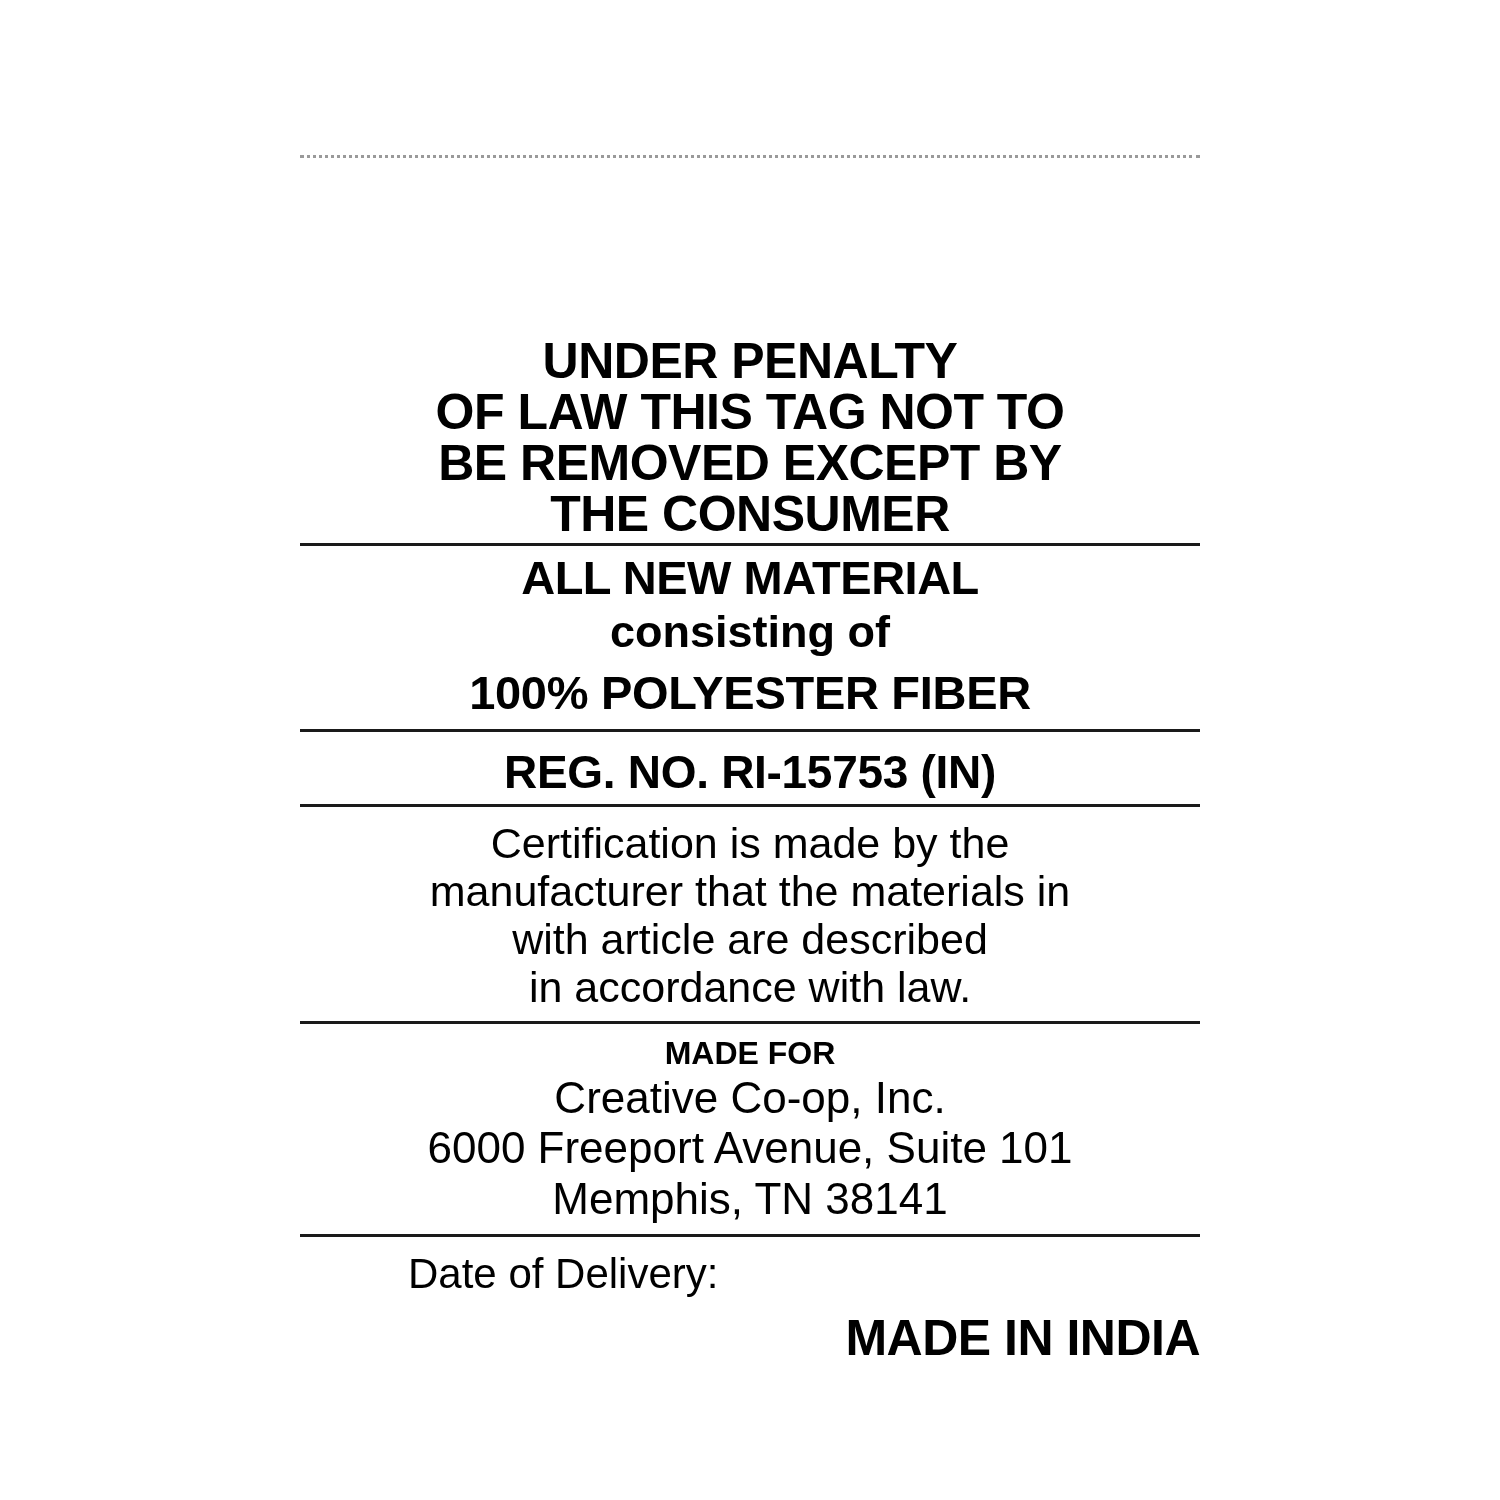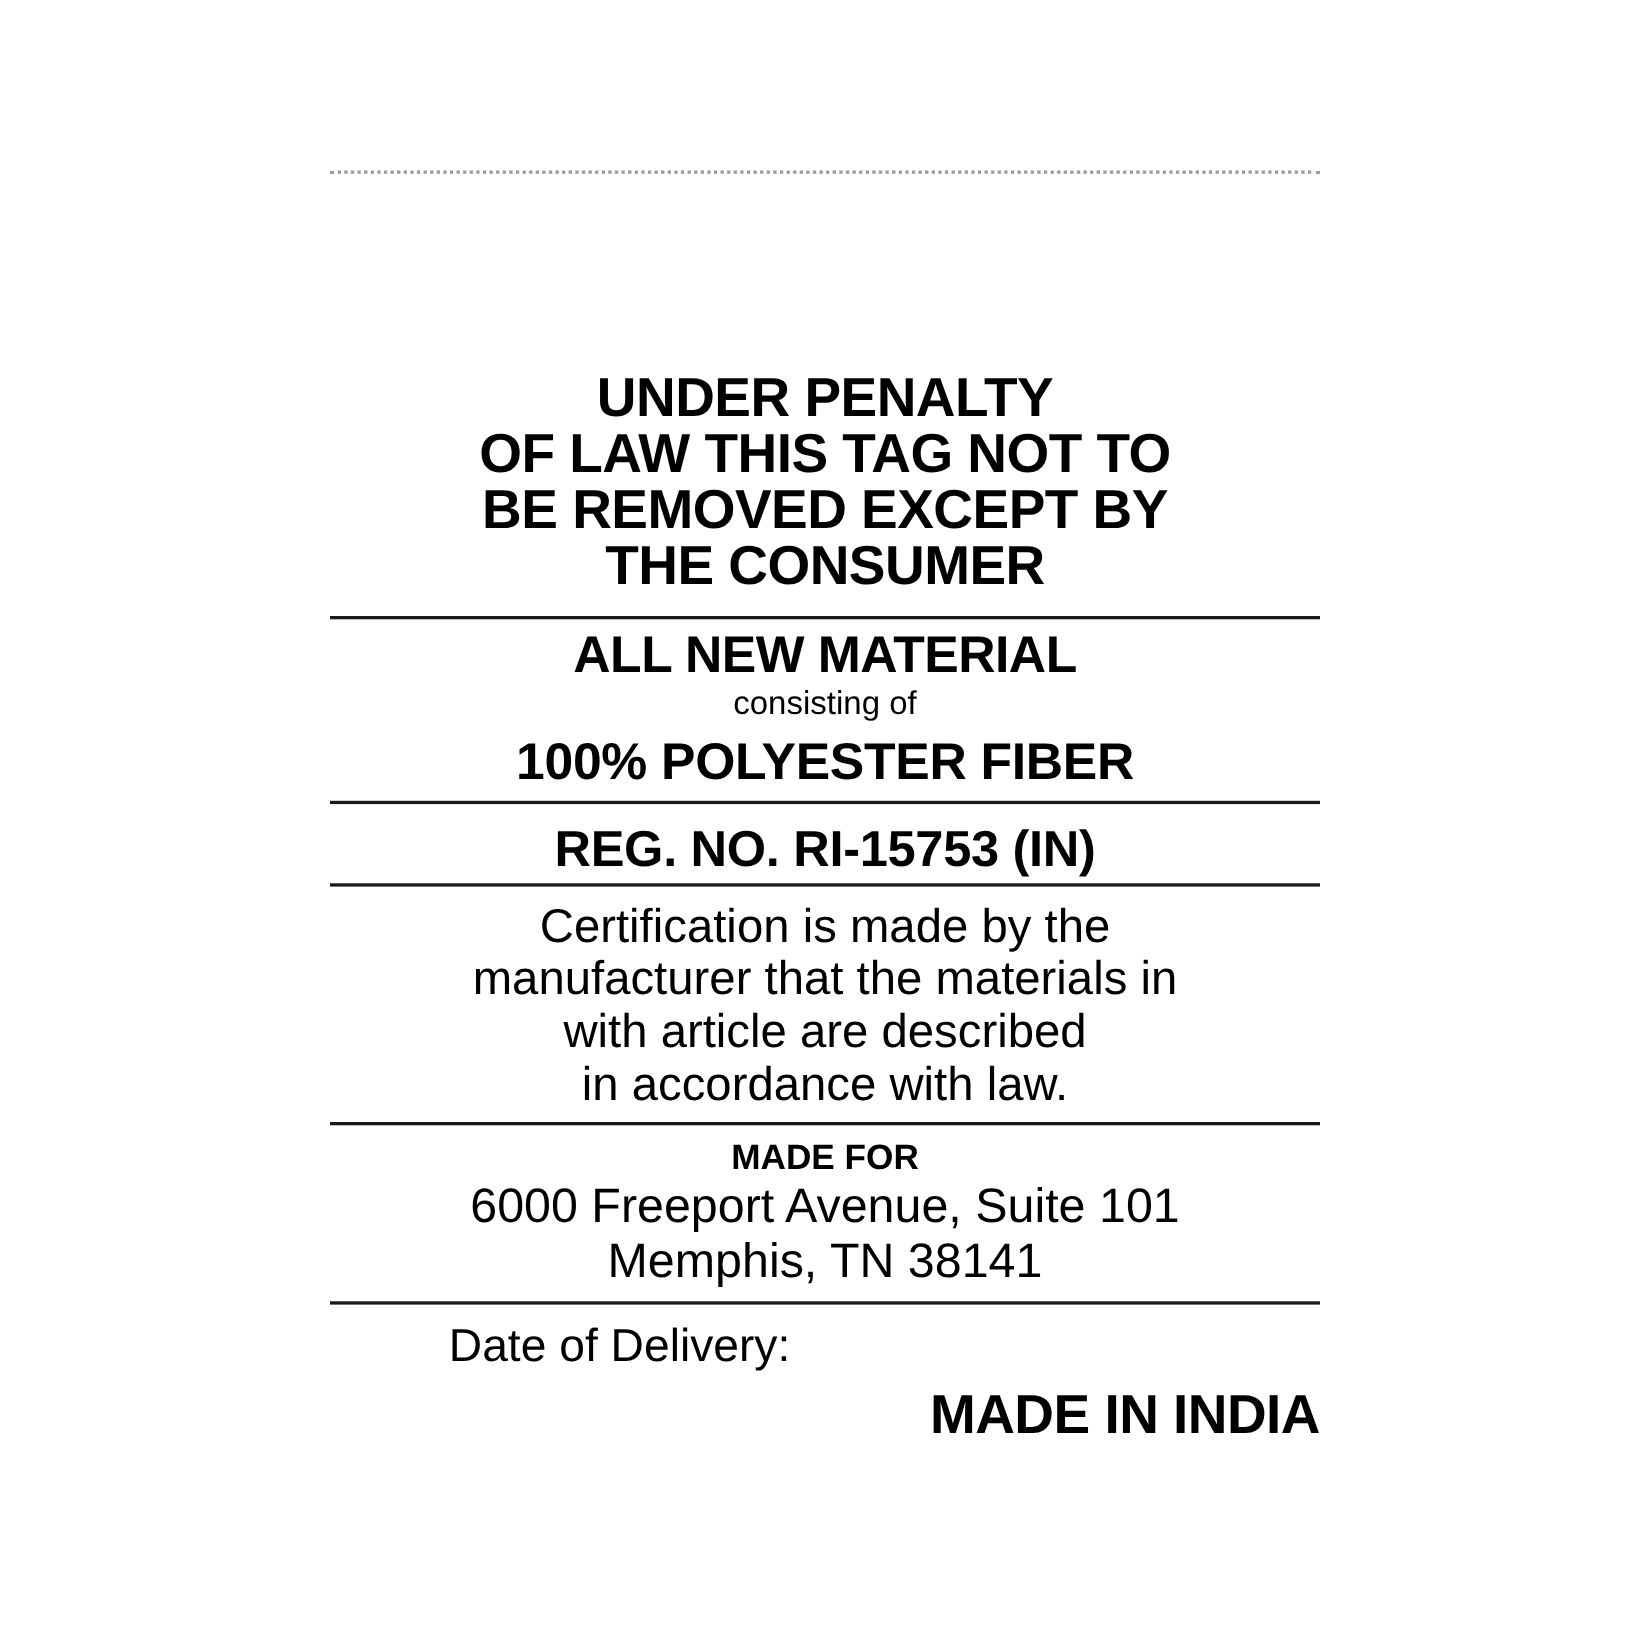--- a/index.html
+++ b/index.html
@@ -49,34 +49,34 @@
     text-align: center;
     padding: 6px 0 8px 0;
   }
 
   
   .heading {
     font-weight: bold;
     font-size: 50px;
     line-height: 1.02;
     letter-spacing: -0.5px;
-    padding-bottom: 20px;
+    padding-bottom: 3px;
   }
   .heading .ln { display: block; white-space: nowrap; }
 
   
   .material-title {
     font-weight: bold;
     font-size: 47px;
     line-height: 1.12;
     letter-spacing: -0.5px;
   }
   .material-sub {
-    font-weight: normal;
-    font-size: 30px;
+    font-weight: bold;
+    font-size: 45px;
     line-height: 1.2;
   }
   .material-fiber {
     font-weight: bold;
     font-size: 47px;
     line-height: 1.2;
     letter-spacing: -0.3px;
     margin-top: 6px;
   }
 
@@ -164,20 +164,21 @@
       <span class="ln">Certification is made by the</span>
       <span class="ln">manufacturer that the materials in</span>
       <span class="ln">with article are described</span>
       <span class="ln">in accordance with law.</span>
     </div>
 
     <div class="rule"></div>
 
     <div class="block madefor">
       <div class="madefor-title">MADE FOR</div>
+      <div class="madefor-line">Creative Co-op, Inc.</div>
       <div class="madefor-line">6000 Freeport Avenue, Suite 101</div>
       <div class="madefor-line">Memphis, TN 38141</div>
     </div>
 
     <div class="rule"></div>
 
     <div class="delivery">
       <div class="delivery-label">Date of Delivery:</div>
       <div class="origin">MADE IN INDIA</div>
     </div>

